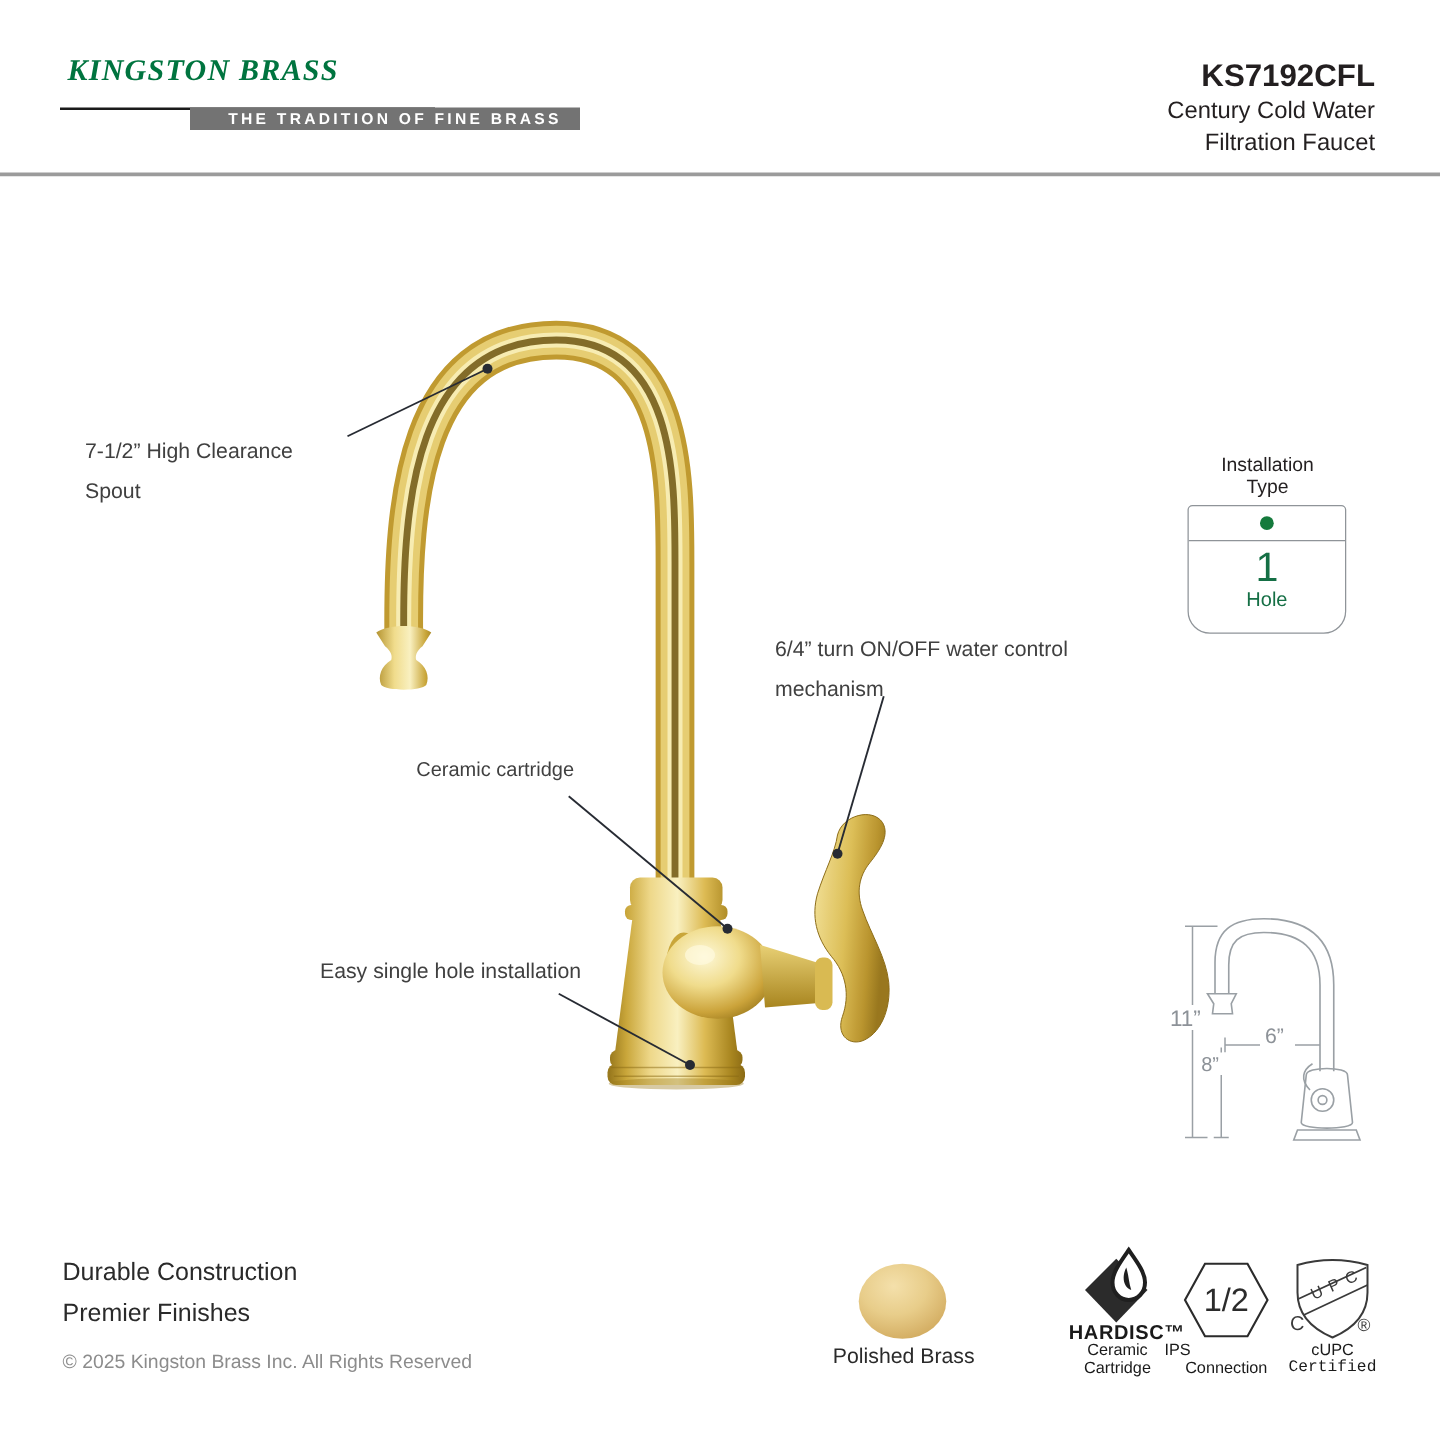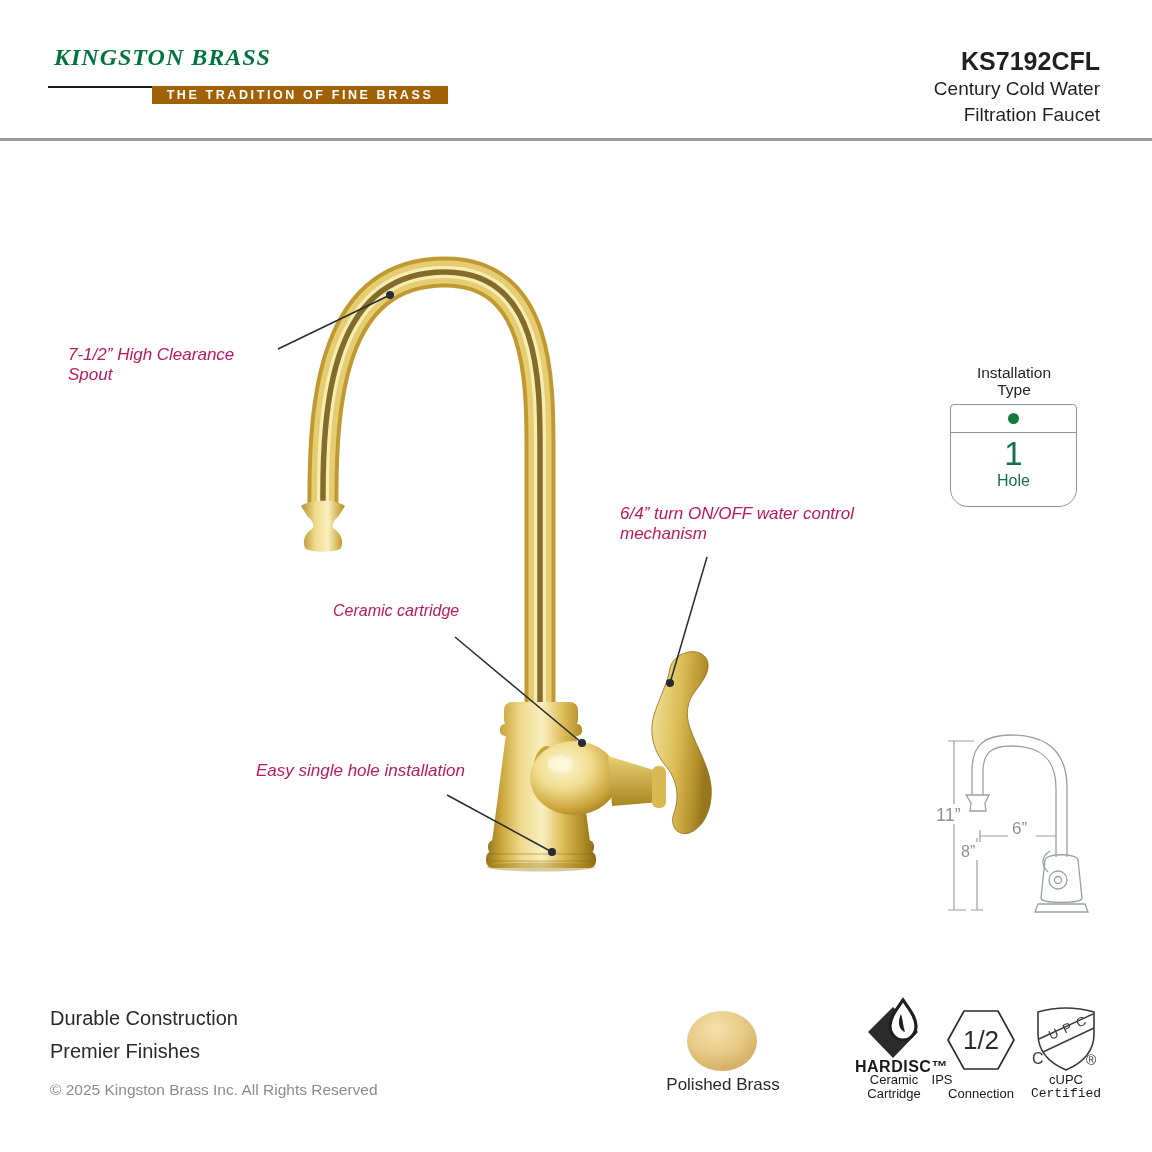--- a/index.html
+++ b/index.html
@@ -4,30 +4,30 @@
 <style>
   html,body{margin:0;padding:0;background:#fff;}
   body{width:1152px;height:1152px;position:relative;overflow:hidden;
        font-family:"Liberation Sans",sans-serif;color:#231f20;}
   .abs{position:absolute;}
 
   
   .logo-text{left:54px;top:44px;font-family:"Liberation Serif",serif;
     font-style:italic;font-weight:bold;font-size:24px;color:#00743f;letter-spacing:1px;}
   .logo-underline{left:48px;top:86px;width:300px;height:2px;background:#1a1a1a;}
-  .logo-bar{left:152px;top:86px;width:296px;height:18px;background:#a16207;
+  .logo-bar{left:152px;top:86px;width:296px;height:18px;background:#737373;
     color:#fff;font-size:12.5px;font-weight:bold;letter-spacing:2.6px;
-    text-align:center;line-height:18px;}
+    text-align:center;line-height:18px;padding-left:16px;}
   .product-info{right:52px;top:46px;text-align:right;}
   .model{font-size:25px;font-weight:bold;line-height:30px;}
   .pline{font-size:19px;line-height:26px;}
   .header-rule{left:0;top:138px;width:1152px;height:3px;background:#9b9b9b;}
 
   
-  .callout{color:#be185d;font-size:17px;line-height:20px;font-style:italic;}
+  .callout{color:#404040;font-size:17px;line-height:32px;}
   .spout-label{left:68px;top:345px;width:200px;}
   .cartridge-label{left:333px;top:601px;font-size:16px;}
   .control-label{left:620px;top:504px;width:272px;}
   .installation-label{left:256px;top:761px;}
 
   
   .inst-title{left:950px;top:364px;width:128px;text-align:center;
     font-size:15.5px;line-height:17px;color:#231f20;}
   .inst-box{left:950px;top:404px;width:127px;height:103px;box-sizing:border-box;
     border:1.5px solid #8f9499;border-radius:4px 4px 18px 18px;background:#fff;}

